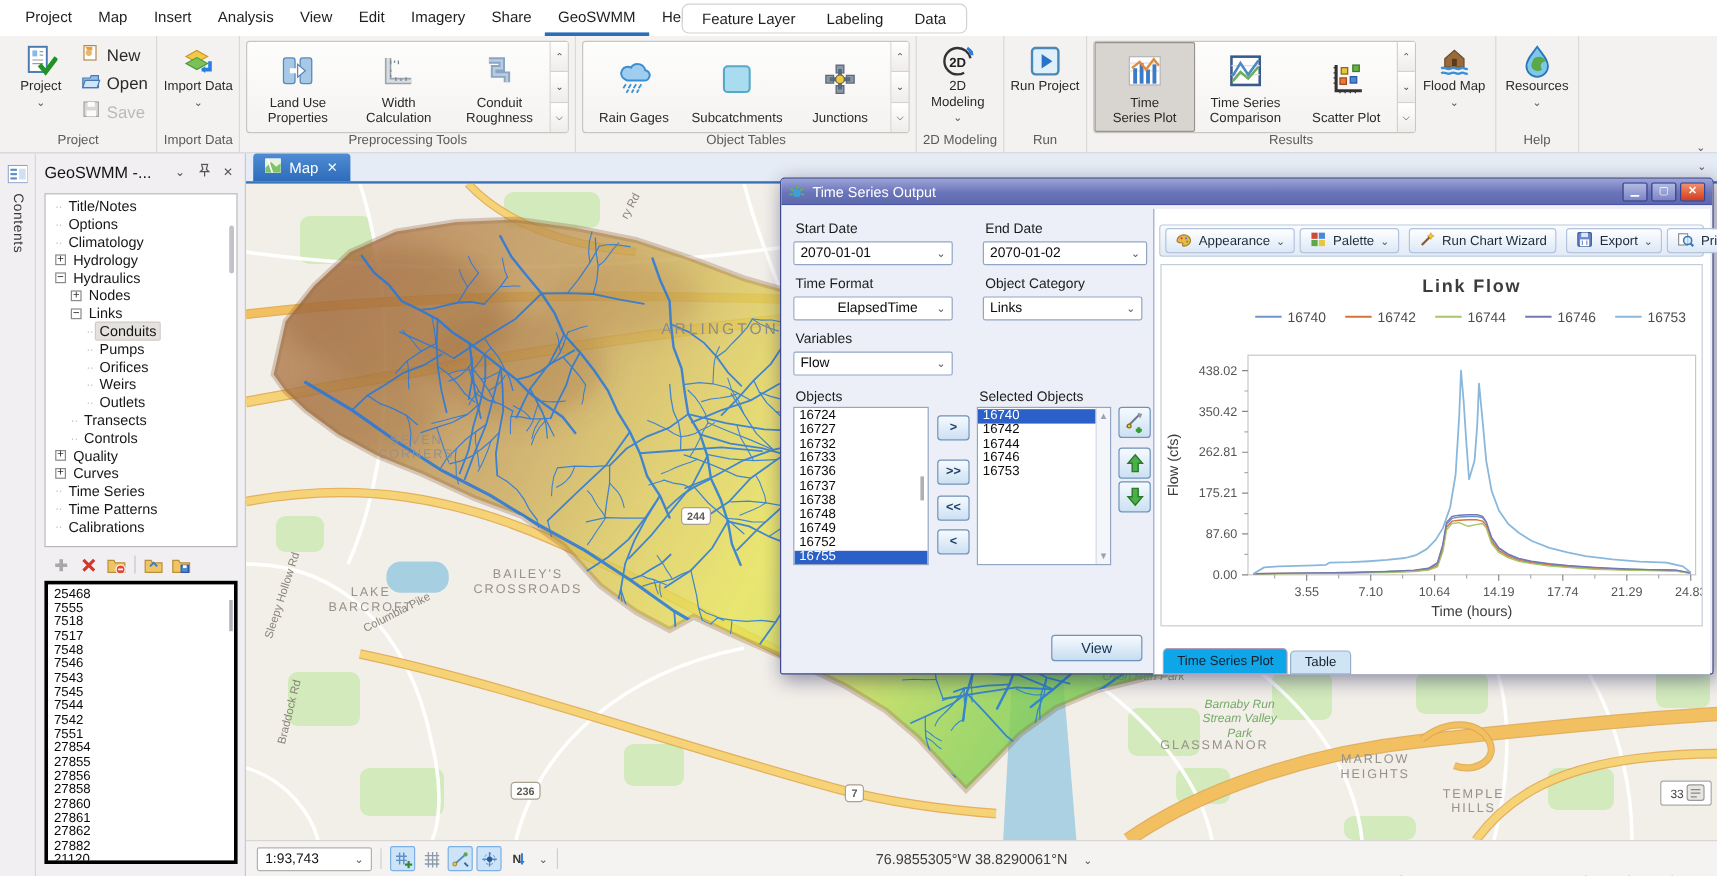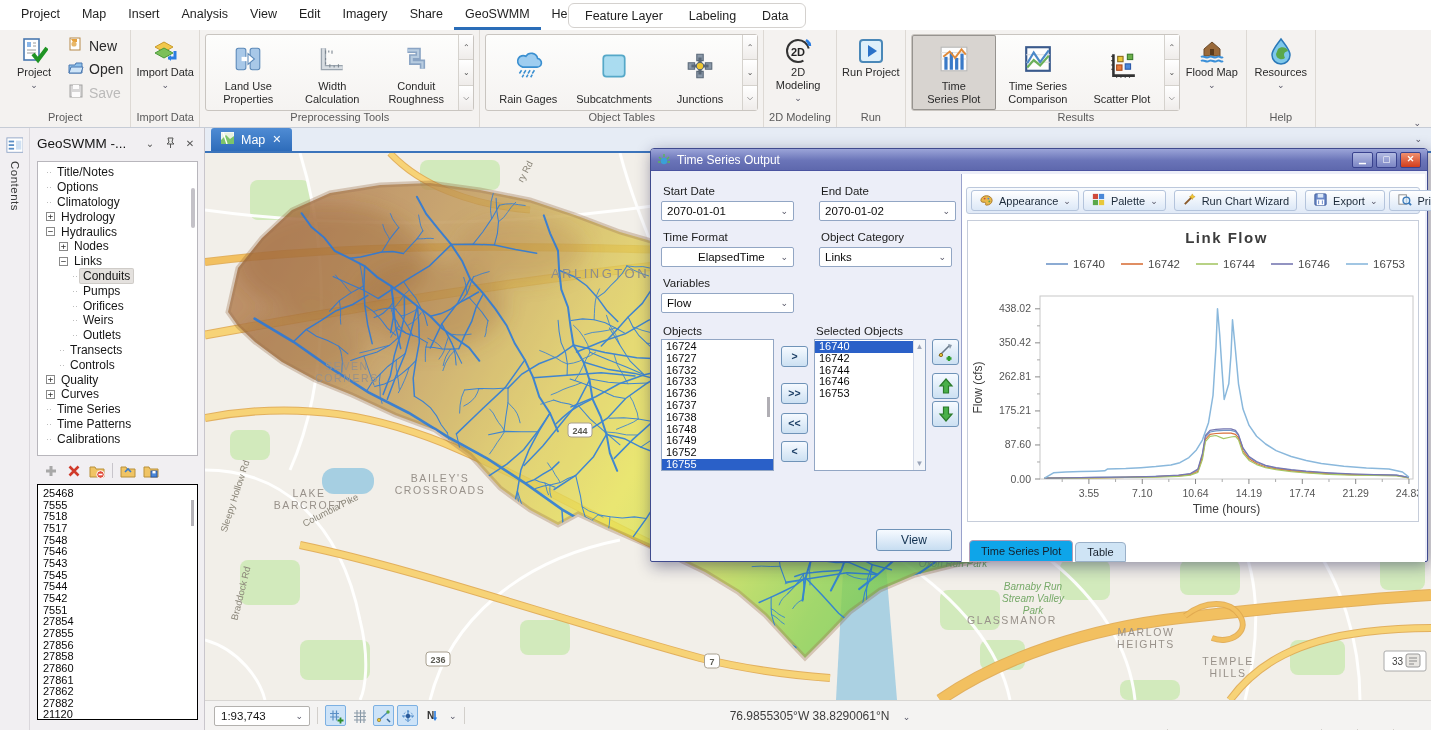--- a/index.html
+++ b/index.html
@@ -50,21 +50,21 @@
 .tree-box{position:absolute;left:7px;top:33px;width:161px;height:295px;background:#fff;border:1px solid #b8b6bc;overflow:hidden;font-size:12px;color:#161616;padding-top:3px;}
 .tree-row{height:14.8px;display:flex;align-items:center;white-space:nowrap;}
 .texp{width:9px;height:9px;border:1px solid #898989;background:#fff;font-size:9px;line-height:7px;text-align:center;color:#333;flex:none;margin-right:3px;font-family:"DejaVu Sans Mono",monospace;}
 .tdot{color:#b5b5b5;font-size:9px;margin-right:2px;}
 .tlabel{padding:0 3px;line-height:14px;}
 .tlabel.selected{background:#e4e1de;box-shadow:0 0 0 1px #cfccc8;border-radius:1px;}
 .tree-scroll{position:absolute;right:2px;top:28px;width:4px;height:40px;background:#c4c2c8;border-radius:2px;}
 .lp-toolbar{position:absolute;left:7px;top:331px;width:161px;height:23px;display:flex;align-items:center;gap:7px;padding:0 6px;}
 .lp-tb-sep{width:1px;height:15px;background:#c8c5cb;}
 .lp-tbi svg{width:16px;height:16px;display:block;}
-.id-list{position:absolute;left:7px;top:356px;width:161px;height:236px;background:#fff;border:1px solid #000000;font-size:11px;line-height:11.65px;color:#0a0a0a;padding:3px 0 0 5px;overflow:hidden;}
+.id-list{position:absolute;left:7px;top:356px;width:161px;height:236px;background:#fff;border:3px solid #000000;font-size:11px;line-height:11.65px;color:#0a0a0a;padding:3px 0 0 5px;overflow:hidden;}
 .idl-scroll{position:absolute;right:2px;top:14px;width:3px;height:26px;background:#b5b3b9;}
 
 
 .map-area{position:absolute;left:205px;top:128px;width:1226px;height:572px;background:#f2efe9;}
 .map-tabs{height:25px;background:#e6ecf5;border-bottom:2px solid #3b74bb;display:flex;align-items:flex-end;position:relative;}
 .map-tab{height:23px;background:linear-gradient(#4f8cd4,#2e6cba);color:#fff;font-size:12.5px;display:flex;align-items:center;gap:7px;padding:0 10px;border-radius:3px 3px 0 0;margin-left:6px;}
 .map-tab .x{font-size:11px;opacity:.95;}
 .map-tabs .chev{position:absolute;right:9px;top:6px;}
 #map-svg{display:block;}
 text.city{fill:#8d8d8d;font-size:13px;letter-spacing:2.5px;}

